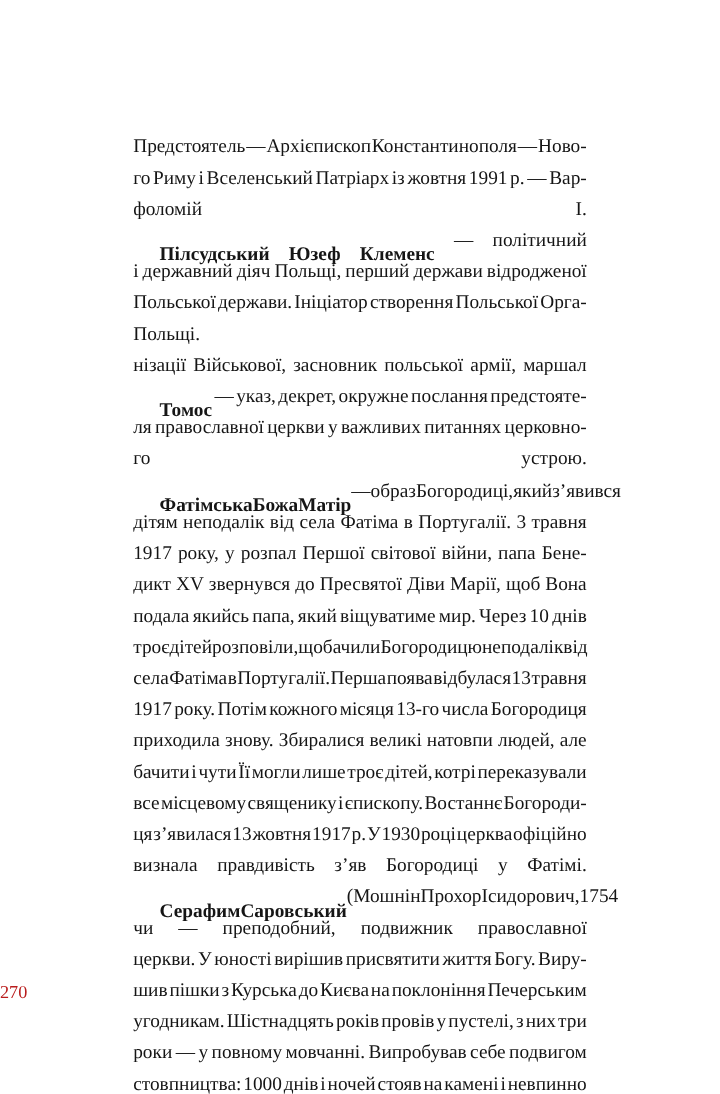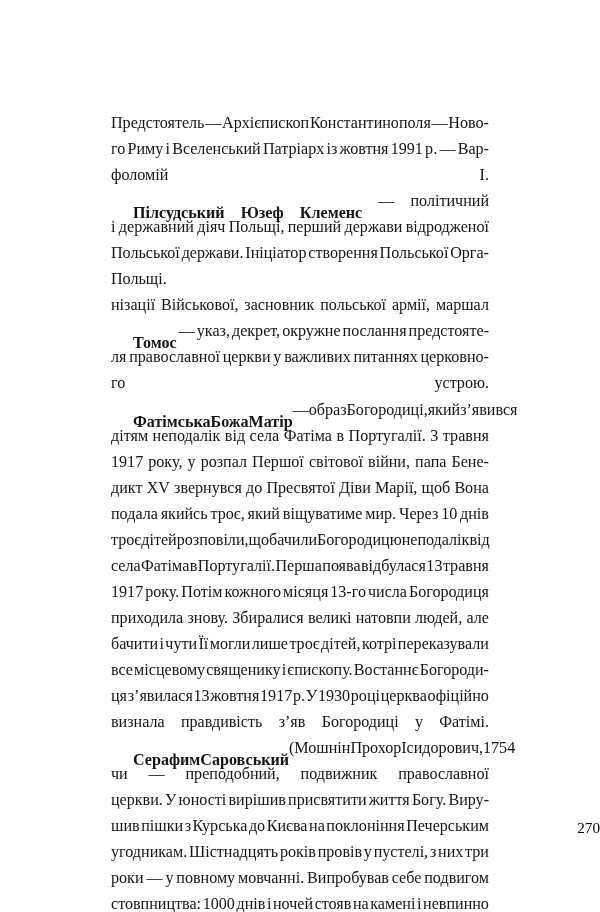--- a/index.html
+++ b/index.html
@@ -33,24 +33,24 @@
     top: 110px;
     width: 378px;
     font-family: Liberation Serif, serif;
   }
 
   .page-number {
     position: absolute;
     left: 0;
     top: 818px;
     width: 600px;
-    text-align: right;
+    text-align: left;
     font-size: 15.2px;
     line-height: 20px;
-    color: #000000;
+    color: #b91c1c;
     font-family: "Liberation Serif", "DejaVu Serif", serif;
   }
 
   
   .lines {
     display: block;
   }
   .line {
     display: flex;
     width: 378px;
@@ -100,21 +100,21 @@
         <div class="lines">
           <div class="line justify indent-first"><span class="w b">Томос</span><span class="w">—</span><span class="w">указ,</span><span class="w">декрет,</span><span class="w">окружне</span><span class="w">послання</span><span class="w">предстояте-</span></div>
           <div class="line justify"><span class="w">ля</span><span class="w">православної</span><span class="w">церкви</span><span class="w">у</span><span class="w">важливих</span><span class="w">питаннях</span><span class="w">церковно-</span></div>
           <div class="line last"><span class="w">го</span><span class="w">устрою.</span></div>
         </div>
         <div class="lines">
           <div class="line justify indent-first"><span class="w b">Фатімська</span><span class="w b">Божа</span><span class="w b">Матір</span><span class="w">—</span><span class="w">образ</span><span class="w">Богородиці,</span><span class="w">який</span><span class="w">з’явився</span></div>
           <div class="line justify"><span class="w">дітям</span><span class="w">неподалік</span><span class="w">від</span><span class="w">села</span><span class="w">Фатіма</span><span class="w">в</span><span class="w">Португалії.</span><span class="w">3</span><span class="w">травня</span></div>
           <div class="line justify"><span class="w">1917</span><span class="w">року,</span><span class="w">у</span><span class="w">розпал</span><span class="w">Першої</span><span class="w">світової</span><span class="w">війни,</span><span class="w">папа</span><span class="w">Бене-</span></div>
           <div class="line justify"><span class="w">дикт</span><span class="w">XV</span><span class="w">звернувся</span><span class="w">до</span><span class="w">Пресвятої</span><span class="w">Діви</span><span class="w">Марії,</span><span class="w">щоб</span><span class="w">Вона</span></div>
-          <div class="line justify"><span class="w">подала</span><span class="w">якийсь</span><span class="w">троє,</span><span class="w">який</span><span class="w">віщуватиме</span><span class="w">мир.</span><span class="w">Через</span><span class="w">10</span><span class="w">днів</span></div>
+          <div class="line justify"><span class="w">подала</span><span class="w">якийсь</span><span class="w">папа,</span><span class="w">який</span><span class="w">віщуватиме</span><span class="w">мир.</span><span class="w">Через</span><span class="w">10</span><span class="w">днів</span></div>
           <div class="line justify"><span class="w">троє</span><span class="w">дітей</span><span class="w">розповіли,</span><span class="w">що</span><span class="w">бачили</span><span class="w">Богородицю</span><span class="w">неподалік</span><span class="w">від</span></div>
           <div class="line justify"><span class="w">села</span><span class="w">Фатіма</span><span class="w">в</span><span class="w">Португалії.</span><span class="w">Перша</span><span class="w">поява</span><span class="w">відбулася</span><span class="w">13</span><span class="w">травня</span></div>
           <div class="line justify"><span class="w">1917</span><span class="w">року.</span><span class="w">Потім</span><span class="w">кожного</span><span class="w">місяця</span><span class="w">13-го</span><span class="w">числа</span><span class="w">Богородиця</span></div>
           <div class="line justify"><span class="w">приходила</span><span class="w">знову.</span><span class="w">Збиралися</span><span class="w">великі</span><span class="w">натовпи</span><span class="w">людей,</span><span class="w">але</span></div>
           <div class="line justify"><span class="w">бачити</span><span class="w">і</span><span class="w">чути</span><span class="w">Її</span><span class="w">могли</span><span class="w">лише</span><span class="w">троє</span><span class="w">дітей,</span><span class="w">котрі</span><span class="w">переказували</span></div>
           <div class="line justify"><span class="w">все</span><span class="w">місцевому</span><span class="w">священику</span><span class="w">і</span><span class="w">єпископу.</span><span class="w">Востаннє</span><span class="w">Богороди-</span></div>
           <div class="line justify"><span class="w">ця</span><span class="w">з’явилася</span><span class="w">13</span><span class="w">жовтня</span><span class="w">1917</span><span class="w">р.</span><span class="w">У</span><span class="w">1930</span><span class="w">році</span><span class="w">церква</span><span class="w">офіційно</span></div>
           <div class="line last"><span class="w">визнала</span><span class="w">правдивість</span><span class="w">з’яв</span><span class="w">Богородиці</span><span class="w">у</span><span class="w">Фатімі.</span></div>
         </div>
         <div class="lines">

